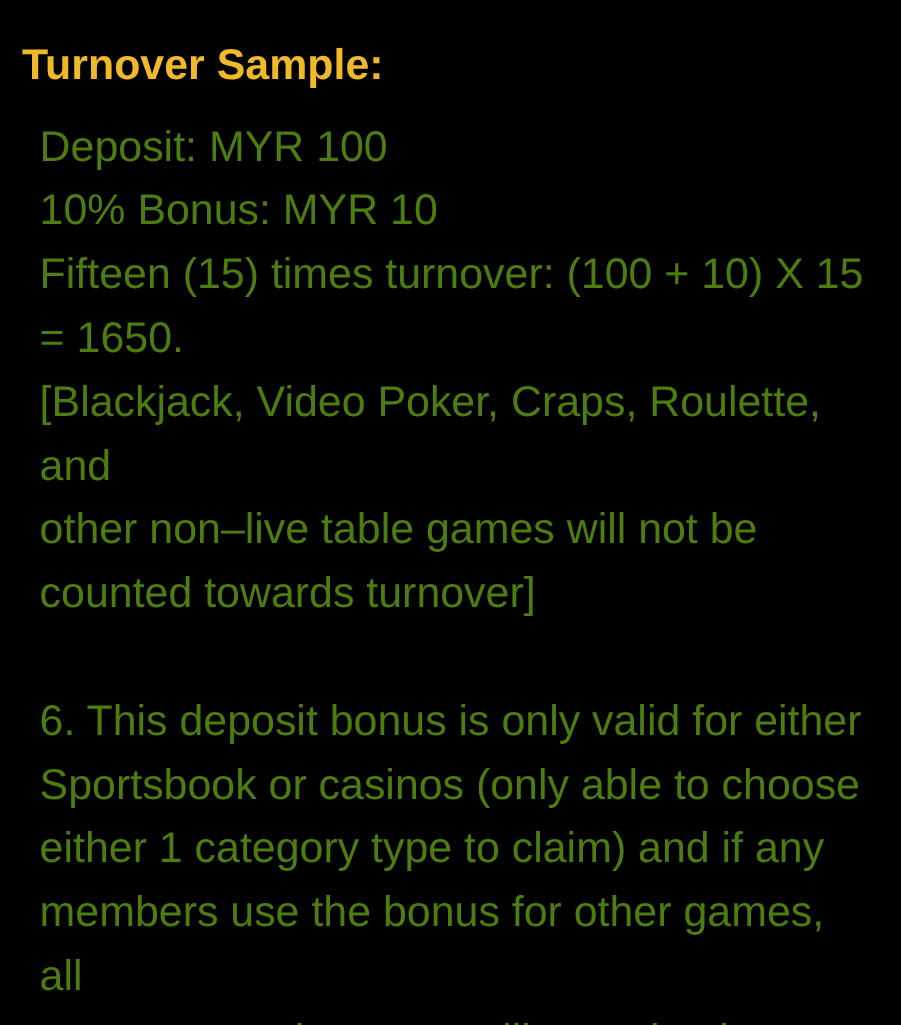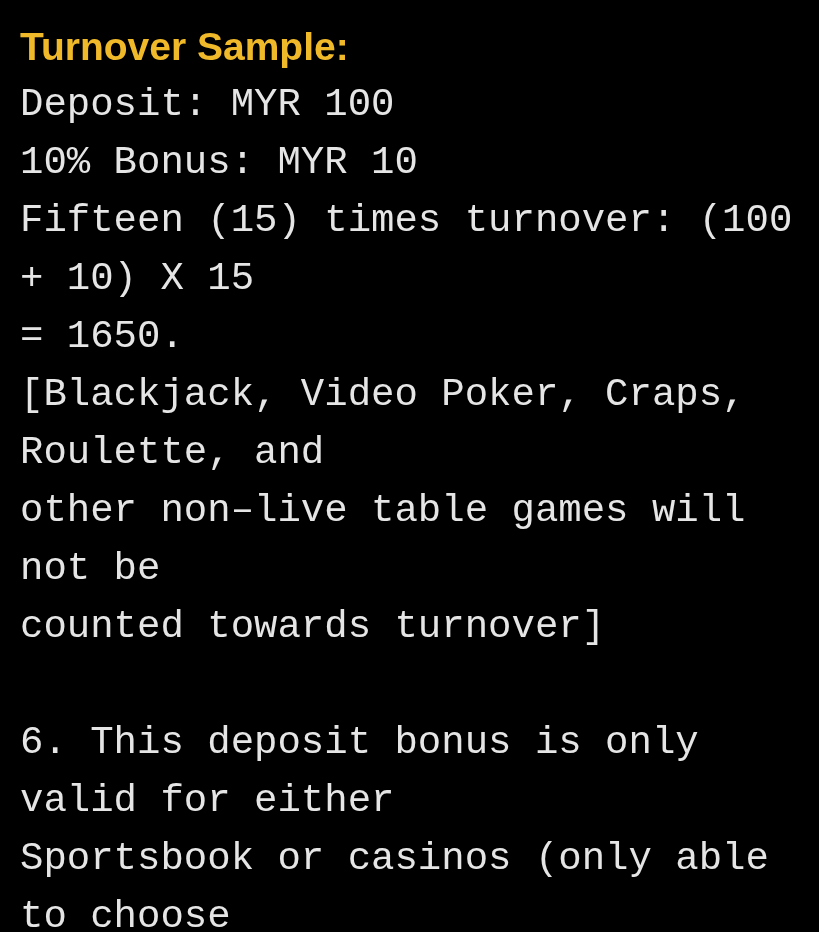--- a/index.html
+++ b/index.html
@@ -9,40 +9,39 @@
   body {
     width: 819px;
     height: 932px;
     background: #000000;
     overflow: hidden;
   }
   .page {
     box-sizing: border-box;
     width: 819px;
     height: 679px;
-    padding: 18px 12px 0 20px;
+    padding: 31px 12px 0 20px;
     font-family: "Liberation Sans", sans-serif;
     font-size: 39px;
     line-height: 58px;
     color: #FFFFFF;
     background: #000000;
   }
   .heading {
     margin: 0;
     font-size: 39px;
     line-height: 58px;
     font-weight: 700;
     color: #F0B929;
   }
   .para {
-    margin: 0;
+    margin: 16px;
     white-space: pre-line;
     font-weight: 400;
-    color: #e5e5e5;
-    font-family: Liberation Mono, monospace;
+    color: #4d7c0f;
   }
   .para.gap-above {
     margin-top: 58px;
   }
 </style>
 </head>
 <body>
 
 <div class="page">
   <h2 class="heading">Turnover Sample:</h2>

